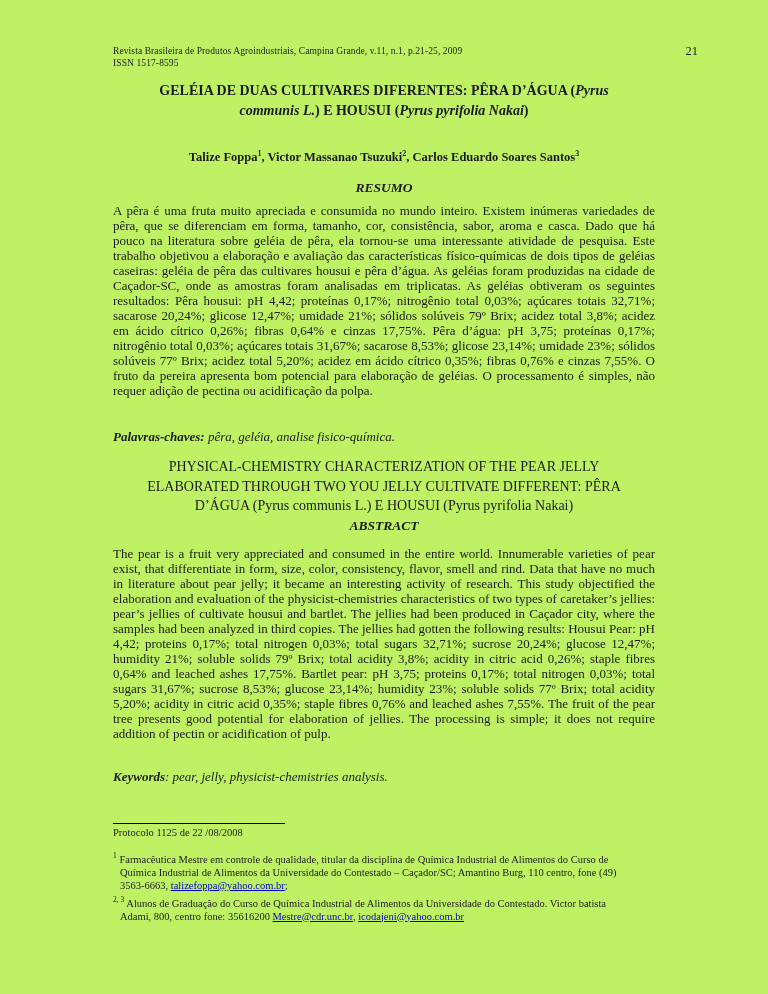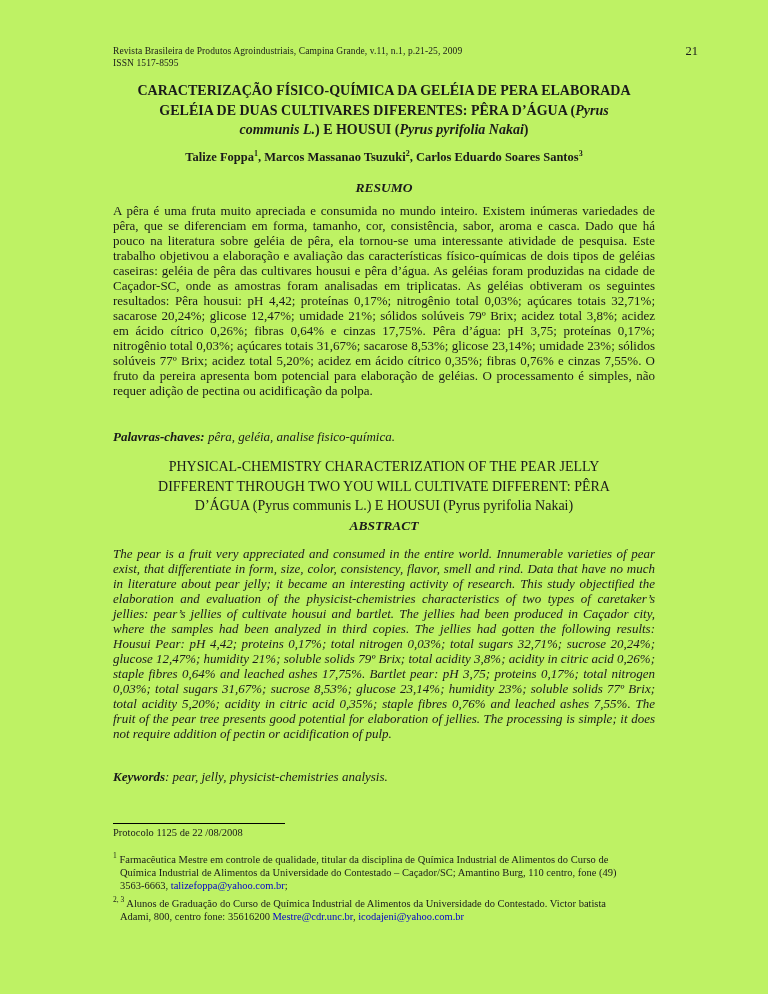--- a/index.html
+++ b/index.html
@@ -22,59 +22,58 @@
   .authors sup{font-size:8px;}
   .sec-heading{text-align:center;font-weight:bold;font-style:italic;font-size:13.5px;}
   .resumo-h{top:180px;}
   .body-par{font-size:13px;line-height:15px;text-align:justify;}
   .resumo-b{top:203px;}
   .kw-line{font-size:13px;font-style:italic;}
   .kw-label{font-weight:bold;}
   .palavras{top:429px;}
   .title-en{top:457px;text-align:center;font-weight:normal;font-size:14px;line-height:19.5px;}
   .abstract-h{top:518px;}
-  .abstract-b{top:546px;font-style:italic;}
+  .abstract-b{top:546px;}
   .keywords-en{top:769px;}
   .footer{top:823px;width:505px;font-size:10.5px;line-height:13.5px;}
   .fn-rule{width:172px;border:none;border-top:1px solid #000;margin:0 0 2px 0;}
   .protocol{margin-bottom:9px;}
   .fn{margin-left:7px;text-indent:-7px;text-align:left;}
   .fn sup{font-size:7.5px;}
-  .email-link{color:#0000cc;cursor:pointer;}
+  .email-link{color:#0000cc;text-decoration:underline;cursor:pointer;}
 </style>
 </head>
 <body>
 
 <div class="page">
 
   <div class="sec journal-head">
     <div>Revista Brasileira de Produtos Agroindustriais, Campina Grande, v.11, n.1, p.21-25, 2009</div>
     <div>ISSN 1517-8595</div>
   </div>
   <div class="pagenum">21</div>
 
   <div class="sec title-block">
-    <div><span>CARACTERIZAÇÃO FÍSICO-QUÍMICA DA GELÉIA DE PERA ELABORADA</span></div>
     <div><span>GELÉIA DE DUAS CULTIVARES DIFERENTES: PÊRA D’ÁGUA (</span><span class="ital">Pyrus</span></div>
     <div><span class="ital">communis L.</span><span>) E HOUSUI (</span><span class="ital">Pyrus pyrifolia Nakai</span><span>)</span></div>
   </div>
 
   <div class="sec authors">
-    <span>Talize Foppa</span><sup>1</sup><span>, Marcos Massanao Tsuzuki</span><sup>2</sup><span>, Carlos Eduardo Soares Santos</span><sup>3</sup>
+    <span>Talize Foppa</span><sup>1</sup><span>, Victor Massanao Tsuzuki</span><sup>2</sup><span>, Carlos Eduardo Soares Santos</span><sup>3</sup>
   </div>
 
   <div class="sec sec-heading resumo-h">RESUMO</div>
   <div class="sec body-par resumo-b">A pêra é uma fruta muito apreciada e consumida no mundo inteiro. Existem inúmeras variedades de pêra, que se diferenciam em forma, tamanho, cor, consistência, sabor, aroma e casca. Dado que há pouco na literatura sobre geléia de pêra, ela tornou-se uma interessante atividade de pesquisa. Este trabalho objetivou a elaboração e avaliação das características físico-químicas de dois tipos de geléias caseiras: geléia de pêra das cultivares housui e pêra d’água. As geléias foram produzidas na cidade de Caçador-SC, onde as amostras foram analisadas em triplicatas. As geléias obtiveram os seguintes resultados: Pêra housui: pH 4,42; proteínas 0,17%; nitrogênio total 0,03%; açúcares totais 32,71%; sacarose 20,24%; glicose 12,47%; umidade 21%; sólidos solúveis 79º Brix; acidez total 3,8%; acidez em ácido cítrico 0,26%; fibras 0,64% e cinzas 17,75%. Pêra d’água: pH 3,75; proteínas 0,17%; nitrogênio total 0,03%; açúcares totais 31,67%; sacarose 8,53%; glicose 23,14%; umidade 23%; sólidos solúveis 77º Brix; acidez total 5,20%; acidez em ácido cítrico 0,35%; fibras 0,76% e cinzas 7,55%. O fruto da pereira apresenta bom potencial para elaboração de geléias. O processamento é simples, não requer adição de pectina ou acidificação da polpa.</div>
   <div class="sec kw-line palavras">
     <span class="kw-label">Palavras-chaves:</span><span> pêra, geléia, analise fisico-química.</span>
   </div>
 
   <div class="sec title-en">
     <div><span>PHYSICAL-CHEMISTRY CHARACTERIZATION OF THE PEAR JELLY</span></div>
-    <div><span>DIFFERENT THROUGH TWO YOU WILL CULTIVATE DIFFERENT: PÊRA</span></div>
+    <div><span>ELABORATED THROUGH TWO YOU JELLY CULTIVATE DIFFERENT: PÊRA</span></div>
     <div><span>D’ÁGUA (</span><span class="ital">Pyrus communis L.</span><span>) E HOUSUI (</span><span class="ital">Pyrus pyrifolia Nakai</span><span>)</span></div>
   </div>
 
   <div class="sec sec-heading abstract-h">ABSTRACT</div>
   <div class="sec body-par abstract-b">The pear is a fruit very appreciated and consumed in the entire world. Innumerable varieties of pear exist, that differentiate in form, size, color, consistency, flavor, smell and rind. Data that have no much in literature about pear jelly; it became an interesting activity of research. This study objectified the elaboration and evaluation of the physicist-chemistries characteristics of two types of caretaker’s jellies: pear’s jellies of cultivate housui and bartlet. The jellies had been produced in Caçador city, where the samples had been analyzed in third copies. The jellies had gotten the following results: Housui Pear: pH 4,42; proteins 0,17%; total nitrogen 0,03%; total sugars 32,71%; sucrose 20,24%; glucose 12,47%; humidity 21%; soluble solids 79º Brix; total acidity 3,8%; acidity in citric acid 0,26%; staple fibres 0,64% and leached ashes 17,75%. Bartlet pear: pH 3,75; proteins 0,17%; total nitrogen 0,03%; total sugars 31,67%; sucrose 8,53%; glucose 23,14%; humidity 23%; soluble solids 77º Brix; total acidity 5,20%; acidity in citric acid 0,35%; staple fibres 0,76% and leached ashes 7,55%. The fruit of the pear tree presents good potential for elaboration of jellies. The processing is simple; it does not require addition of pectin or acidification of pulp.</div>
   <div class="sec kw-line keywords-en">
     <span class="kw-label">Keywords</span><span>: pear, jelly, physicist-chemistries analysis.</span>
   </div>
 
   <div class="sec footer">

